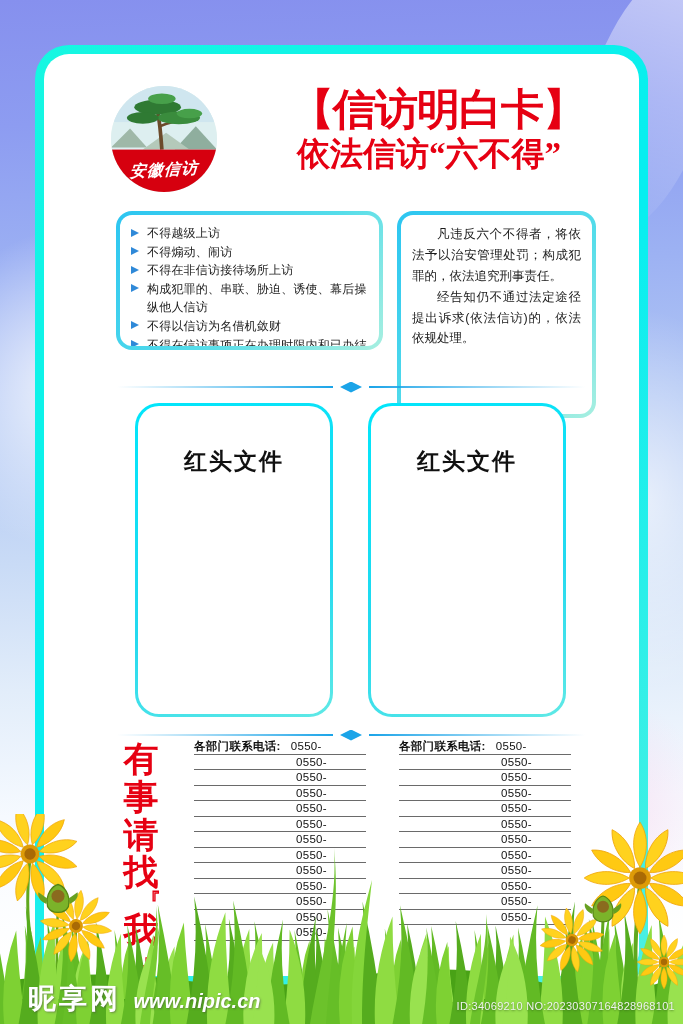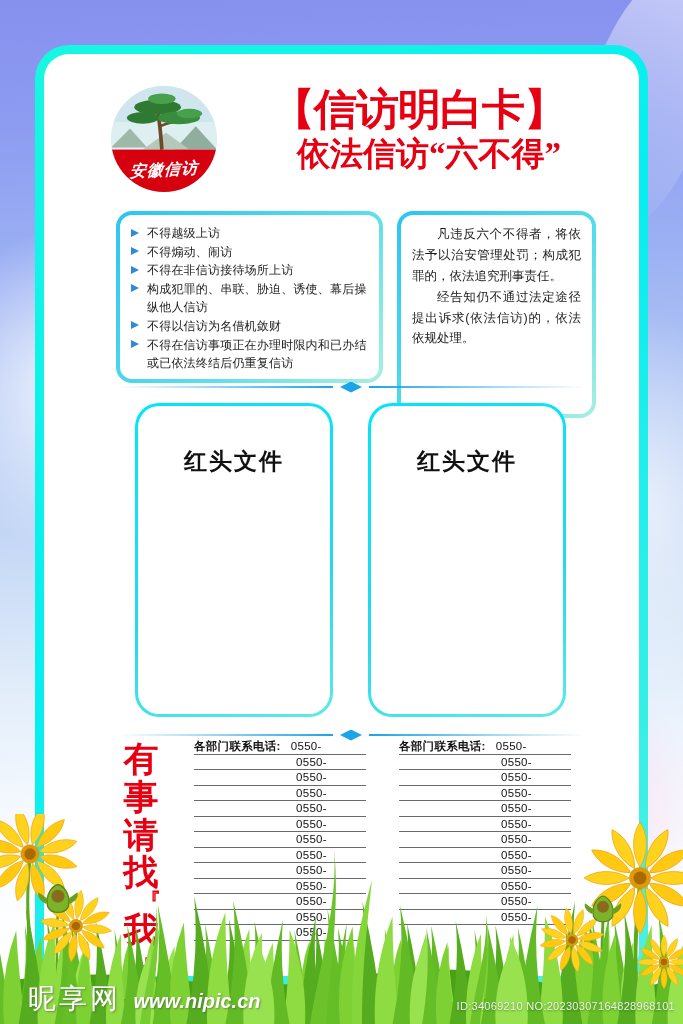--- a/index.html
+++ b/index.html
@@ -29,27 +29,27 @@
       linear-gradient(140deg,#17f7e1 0%,#06eef0 45%,#4df0e2 100%) border-box;
     box-sizing:border-box;}
 
   
   .logo{position:absolute;left:67px;top:32px;width:106px;height:106px;border-radius:50%;overflow:hidden;background:#e9f5ef;}
   .logo svg{position:absolute;inset:0;width:100%;height:100%;}
   .logo-band{position:absolute;left:0;bottom:0;width:100%;height:40%;display:flex;align-items:center;justify-content:center;}
   .logo-band span{color:#fff;font-family:"Liberation Serif","DejaVu Serif",serif;font-weight:700;font-style:italic;
     font-size:16px;letter-spacing:1px;transform:skewX(-6deg) rotate(-3deg);white-space:nowrap;}
 
-  .title{position:absolute;left:165px;top:34px;width:420px;text-align:center;color:var(--accent-red);
+  .title{position:absolute;left:184px;top:34px;width:420px;text-align:center;color:var(--accent-red);
     font-size:43px;font-weight:900;letter-spacing:-1px;line-height:1;white-space:nowrap;}
   .subtitle{position:absolute;left:175px;top:84px;width:420px;text-align:center;color:var(--accent-red);
     font-family:"Liberation Serif","DejaVu Serif",serif;font-size:33px;font-weight:700;line-height:1;white-space:nowrap;}
 
   
-  .rules-box{position:absolute;left:72px;top:157px;width:267px;height:172px;border-radius:16px;
+  .rules-box{position:absolute;left:72px;top:157px;width:267px;height:139px;border-radius:16px;
     border:4px solid transparent;box-sizing:border-box;
     background:linear-gradient(#ffffff,#ffffff) padding-box,
       linear-gradient(135deg,#2cc5f1 0%,#55ddea 55%,#a8efe0 100%) border-box;
     padding:9px 6px 6px 11px;overflow:hidden;}
   .rules-box ul{margin:0;padding:0;list-style:none;}
   .rule-item{position:relative;padding-left:16px;font-size:12px;line-height:1.55;color:var(--text-dark);letter-spacing:.2px;}
   .tri{position:absolute;left:0;top:4.5px;width:0;height:0;border-left:8px solid var(--bullet-blue);
     border-top:4.5px solid transparent;border-bottom:4.5px solid transparent;}
   .penalty-box{position:absolute;left:353px;top:157px;width:199px;height:207px;border-radius:16px;
     border:4px solid transparent;box-sizing:border-box;
@@ -90,21 +90,21 @@
   .contact-col.rightcol{left:355px;}
   .crow{height:15.5px;border-bottom:1px solid #6a6a6a;box-sizing:border-box;display:flex;align-items:flex-end;
     font-size:11.5px;color:#111;line-height:1.05;padding-bottom:1px;gap:8px;}
   .crow.plain{padding-left:100px;}
   .clabel{font-weight:700;letter-spacing:.3px;white-space:nowrap;}
   .cval{margin-left:2px;letter-spacing:.3px;}
 
   .meadow{position:absolute;left:0;bottom:0;width:683px;height:210px;pointer-events:none;}
 
   .wm-left{position:absolute;left:28px;bottom:6px;color:#fff;white-space:nowrap;}
-  .wm-brand{font-size:28px;font-weight:400;letter-spacing:3px;text-shadow:1px 1px 2px rgba(70,70,70,.5);}
+  .wm-brand{font-size:28px;font-weight:700;letter-spacing:3px;text-shadow:1px 1px 2px rgba(70,70,70,.5);}
   .wm-url{font-size:20px;font-weight:800;font-style:italic;margin-left:8px;text-shadow:1px 1px 2px rgba(70,70,70,.5);}
   .wm-right{position:absolute;right:8px;bottom:12px;font-size:11px;color:#eef3ee;letter-spacing:.3px;
     text-shadow:0 1px 2px rgba(40,80,20,.55);white-space:nowrap;}
 </style>
 </head>
 <body>
 
 <div class="stage">
   <div class="sky"></div>
   <div class="cloud c1"></div>

